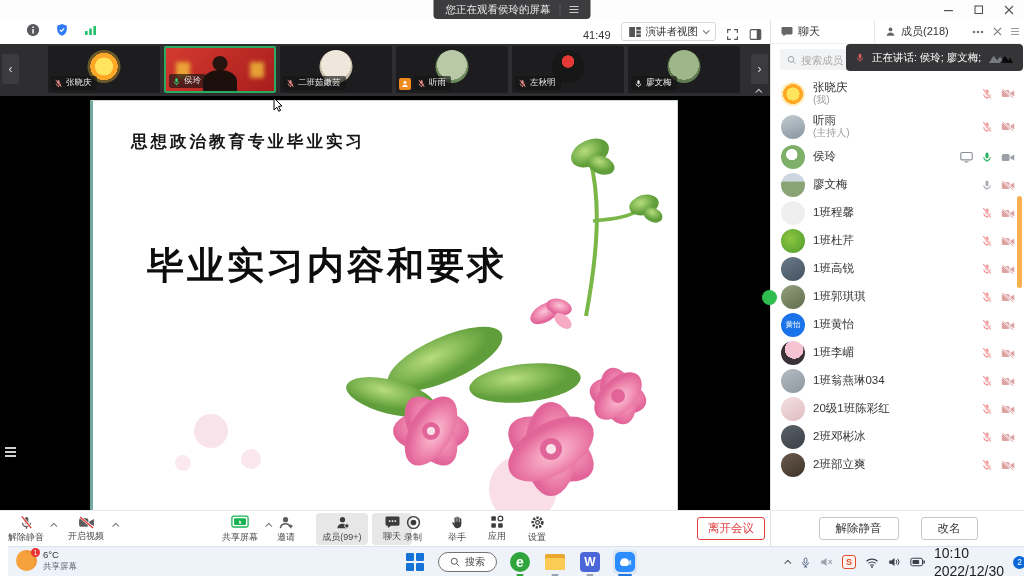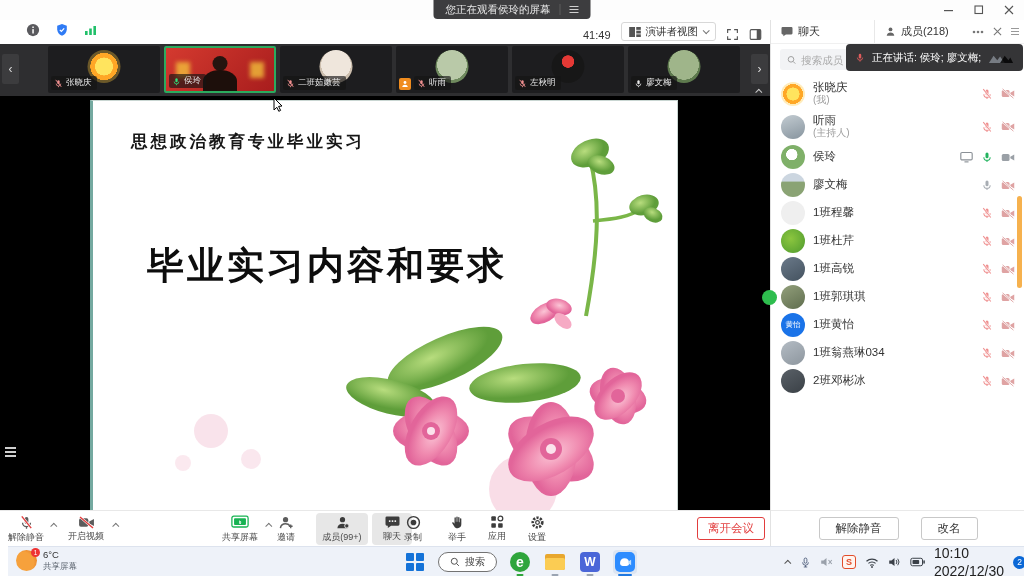--- a/index.html
+++ b/index.html
@@ -592,43 +592,103 @@
             </svg>
             <svg width="14" height="11" viewBox="0 0 18 14" color="#dfa3a3">
               <rect x="1" y="2.5" width="10" height="9" rx="2" fill="currentColor"></rect>
               <path d="M12 6l5-2.8v7.6L12 8z" fill="currentColor"></path>
               <path d="M2 1l14 12" stroke="#fff" stroke-width="2.4"></path>
               <path d="M2 1l14 12" stroke="currentColor" stroke-width="1.2"></path>
             </svg>
           </span>
       </div>
       <div class="mrow">
+        <span class="mava av-pink"></span>
+        <span class="mtxt">
+            <div class="mname">1班李嵋</div>
+          </span>
+        <span class="mic-stat">
+            <svg width="12" height="12" viewBox="0 0 16 16" color="#ef8f8f">
+              <rect x="6" y="2" width="4" height="7.5" rx="2" fill="currentColor"></rect>
+              <path d="M3.8 8.2a4.2 4.2 0 0 0 8.4 0M8 12.4v2.2" fill="none" stroke="currentColor" stroke-width="1.4"></path>
+              <path d="M3 1.5l10 12.5" stroke="#fff" stroke-width="2.6"></path>
+              <path d="M3 1.5l10 12.5" stroke="currentColor" stroke-width="1.4"></path>
+            </svg>
+            <svg width="14" height="11" viewBox="0 0 18 14" color="#dfa3a3">
+              <rect x="1" y="2.5" width="10" height="9" rx="2" fill="currentColor"></rect>
+              <path d="M12 6l5-2.8v7.6L12 8z" fill="currentColor"></path>
+              <path d="M2 1l14 12" stroke="#fff" stroke-width="2.4"></path>
+              <path d="M2 1l14 12" stroke="currentColor" stroke-width="1.2"></path>
+            </svg>
+          </span>
+      </div>
+      <div class="mrow">
         <span class="mava av-gray"></span>
         <span class="mtxt">
             <div class="mname">1班翁燕琳034</div>
           </span>
         <span class="mic-stat">
             <svg width="12" height="12" viewBox="0 0 16 16" color="#ef8f8f">
               <rect x="6" y="2" width="4" height="7.5" rx="2" fill="currentColor"></rect>
               <path d="M3.8 8.2a4.2 4.2 0 0 0 8.4 0M8 12.4v2.2" fill="none" stroke="currentColor" stroke-width="1.4"></path>
               <path d="M3 1.5l10 12.5" stroke="#fff" stroke-width="2.6"></path>
               <path d="M3 1.5l10 12.5" stroke="currentColor" stroke-width="1.4"></path>
             </svg>
             <svg width="14" height="11" viewBox="0 0 18 14" color="#dfa3a3">
               <rect x="1" y="2.5" width="10" height="9" rx="2" fill="currentColor"></rect>
               <path d="M12 6l5-2.8v7.6L12 8z" fill="currentColor"></path>
               <path d="M2 1l14 12" stroke="#fff" stroke-width="2.4"></path>
               <path d="M2 1l14 12" stroke="currentColor" stroke-width="1.2"></path>
             </svg>
           </span>
       </div>
       <div class="mrow">
+        <span class="mava av-lpink"></span>
+        <span class="mtxt">
+            <div class="mname">20级1班陈彩红</div>
+          </span>
+        <span class="mic-stat">
+            <svg width="12" height="12" viewBox="0 0 16 16" color="#ef8f8f">
+              <rect x="6" y="2" width="4" height="7.5" rx="2" fill="currentColor"></rect>
+              <path d="M3.8 8.2a4.2 4.2 0 0 0 8.4 0M8 12.4v2.2" fill="none" stroke="currentColor" stroke-width="1.4"></path>
+              <path d="M3 1.5l10 12.5" stroke="#fff" stroke-width="2.6"></path>
+              <path d="M3 1.5l10 12.5" stroke="currentColor" stroke-width="1.4"></path>
+            </svg>
+            <svg width="14" height="11" viewBox="0 0 18 14" color="#dfa3a3">
+              <rect x="1" y="2.5" width="10" height="9" rx="2" fill="currentColor"></rect>
+              <path d="M12 6l5-2.8v7.6L12 8z" fill="currentColor"></path>
+              <path d="M2 1l14 12" stroke="#fff" stroke-width="2.4"></path>
+              <path d="M2 1l14 12" stroke="currentColor" stroke-width="1.2"></path>
+            </svg>
+          </span>
+      </div>
+      <div class="mrow">
         <span class="mava av-dark"></span>
         <span class="mtxt">
             <div class="mname">2班邓彬冰</div>
+          </span>
+        <span class="mic-stat">
+            <svg width="12" height="12" viewBox="0 0 16 16" color="#ef8f8f">
+              <rect x="6" y="2" width="4" height="7.5" rx="2" fill="currentColor"></rect>
+              <path d="M3.8 8.2a4.2 4.2 0 0 0 8.4 0M8 12.4v2.2" fill="none" stroke="currentColor" stroke-width="1.4"></path>
+              <path d="M3 1.5l10 12.5" stroke="#fff" stroke-width="2.6"></path>
+              <path d="M3 1.5l10 12.5" stroke="currentColor" stroke-width="1.4"></path>
+            </svg>
+            <svg width="14" height="11" viewBox="0 0 18 14" color="#dfa3a3">
+              <rect x="1" y="2.5" width="10" height="9" rx="2" fill="currentColor"></rect>
+              <path d="M12 6l5-2.8v7.6L12 8z" fill="currentColor"></path>
+              <path d="M2 1l14 12" stroke="#fff" stroke-width="2.4"></path>
+              <path d="M2 1l14 12" stroke="currentColor" stroke-width="1.2"></path>
+            </svg>
+          </span>
+      </div>
+      <div class="mrow">
+        <span class="mava av-brown"></span>
+        <span class="mtxt">
+            <div class="mname">2班部立爽</div>
           </span>
         <span class="mic-stat">
             <svg width="12" height="12" viewBox="0 0 16 16" color="#ef8f8f">
               <rect x="6" y="2" width="4" height="7.5" rx="2" fill="currentColor"></rect>
               <path d="M3.8 8.2a4.2 4.2 0 0 0 8.4 0M8 12.4v2.2" fill="none" stroke="currentColor" stroke-width="1.4"></path>
               <path d="M3 1.5l10 12.5" stroke="#fff" stroke-width="2.6"></path>
               <path d="M3 1.5l10 12.5" stroke="currentColor" stroke-width="1.4"></path>
             </svg>
             <svg width="14" height="11" viewBox="0 0 18 14" color="#dfa3a3">
               <rect x="1" y="2.5" width="10" height="9" rx="2" fill="currentColor"></rect>

